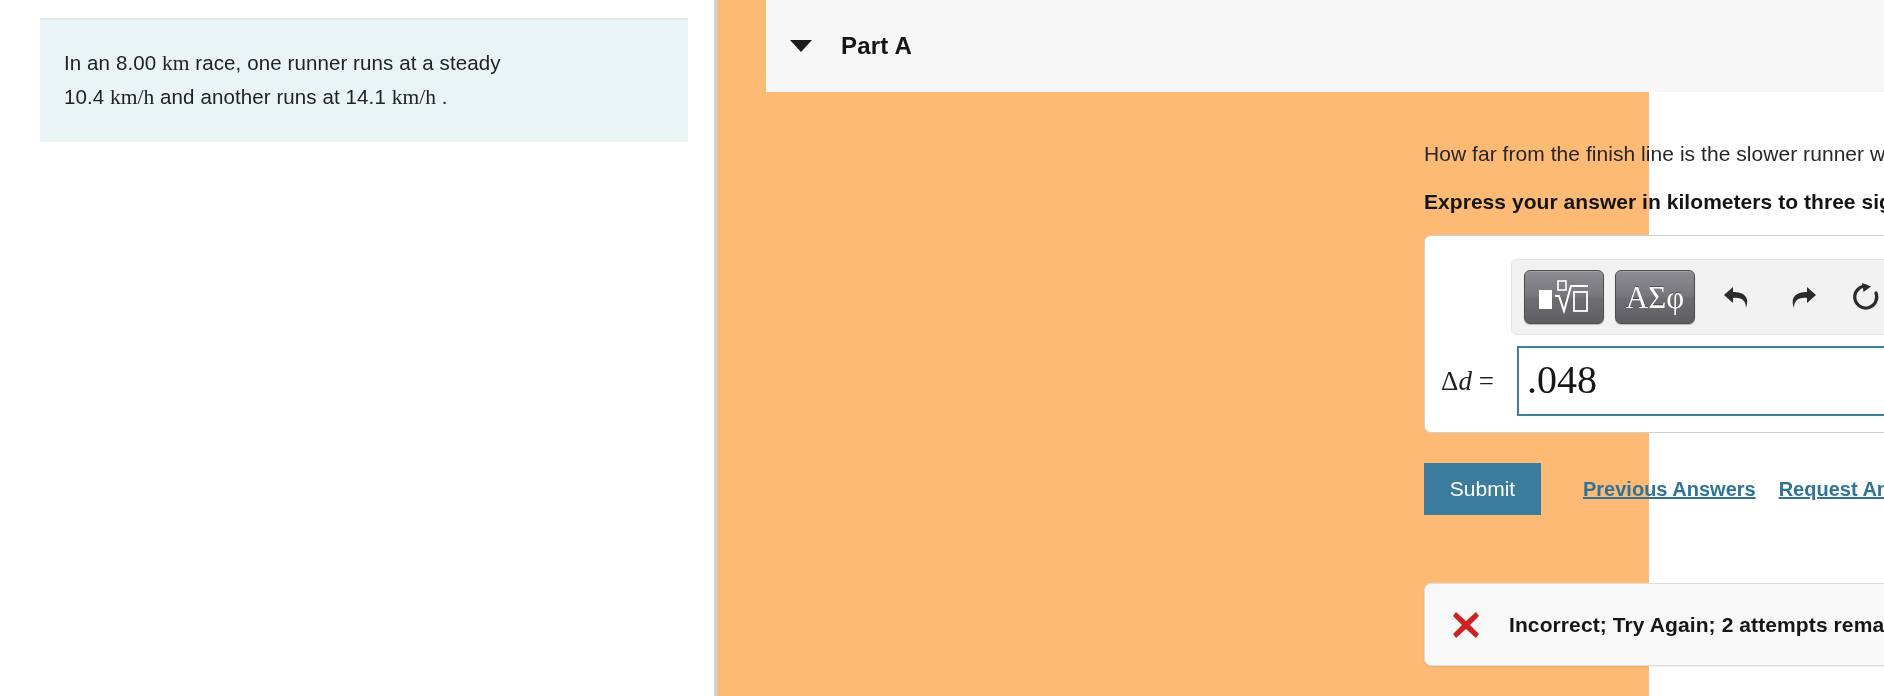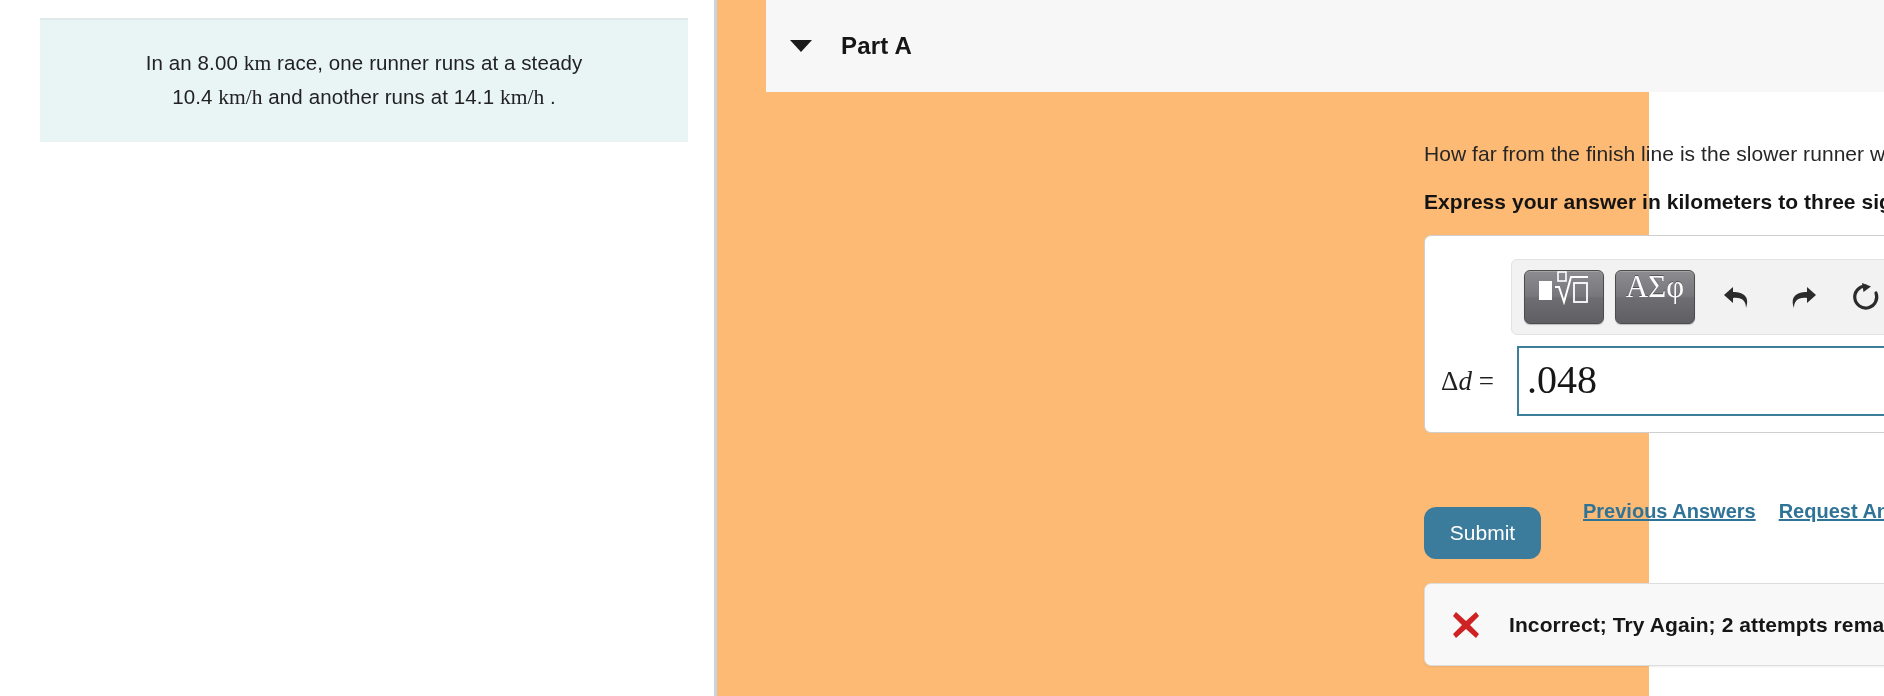--- a/index.html
+++ b/index.html
@@ -17,21 +17,20 @@
     position: absolute; left: 0; top: 0;
     width: 714px; height: 696px;
     background: #ffffff;
   }
   .problem-box {
     position: absolute; left: 40px; top: 18px;
     width: 648px;
     background: #e9f4f5;
     border-top: 2px solid #dfe8ea;
     padding: 26px 24px 28px 24px;
-    text-align: center;
   }
   .problem-text {
     font-size: 20.5px;
     line-height: 33px;
     color: #222222;
     font-family: "Liberation Sans", sans-serif;
     letter-spacing: 0.1px;
   }
   .mathunit {
     font-family: "Liberation Serif", serif;
@@ -100,21 +99,21 @@
     border-radius: 6px;
     display: flex; align-items: center;
     padding-left: 12px;
   }
   .mbtn {
     width: 80px; height: 54px;
     border-radius: 6px;
     border: 1px solid #4c4c4c;
     background: linear-gradient(to bottom, #8b8b90 0%, #77777c 48%, #6d6d72 52%, #5e5e63 100%);
     box-shadow: inset 0 1px 0 rgba(255,255,255,.22), 0 1px 1px rgba(0,0,0,.22);
-    display: flex; justify-content: center;
+    display: flex; align-items: center; justify-content: center;
     color: #ffffff; cursor: pointer;
     margin-right: 11px;
   }
   .mbtn svg { display:block; }
   .mbtn-greek {
     font-family: "Liberation Serif", serif;
     font-size: 31px; line-height: 1;
     color: #fdfdfd;
     text-shadow: 0 -1px 0 rgba(0,0,0,.35);
   }
@@ -147,25 +146,24 @@
   }
 
   
   .actions {
     position: absolute; left: 707px; top: 463px;
     display: flex; align-items: center;
   }
   .submit-btn {
     width: 117px; height: 52px;
     background: #3b7b9b;
-    border: none; border-radius: 12px;
+    border: none; border-radius: 0;
     color: #ffffff; font-size: 21px;
     font-family: "Liberation Sans", sans-serif;
     cursor: pointer;
-    margin-top: 44px;
   }
   .link {
     margin-left: 42px;
     color: #2f7396; font-size: 20px; font-weight: bold;
     text-decoration: underline;
     cursor: pointer; white-space: nowrap;
   }
   .link.second { margin-left: 23px; }
 
   

